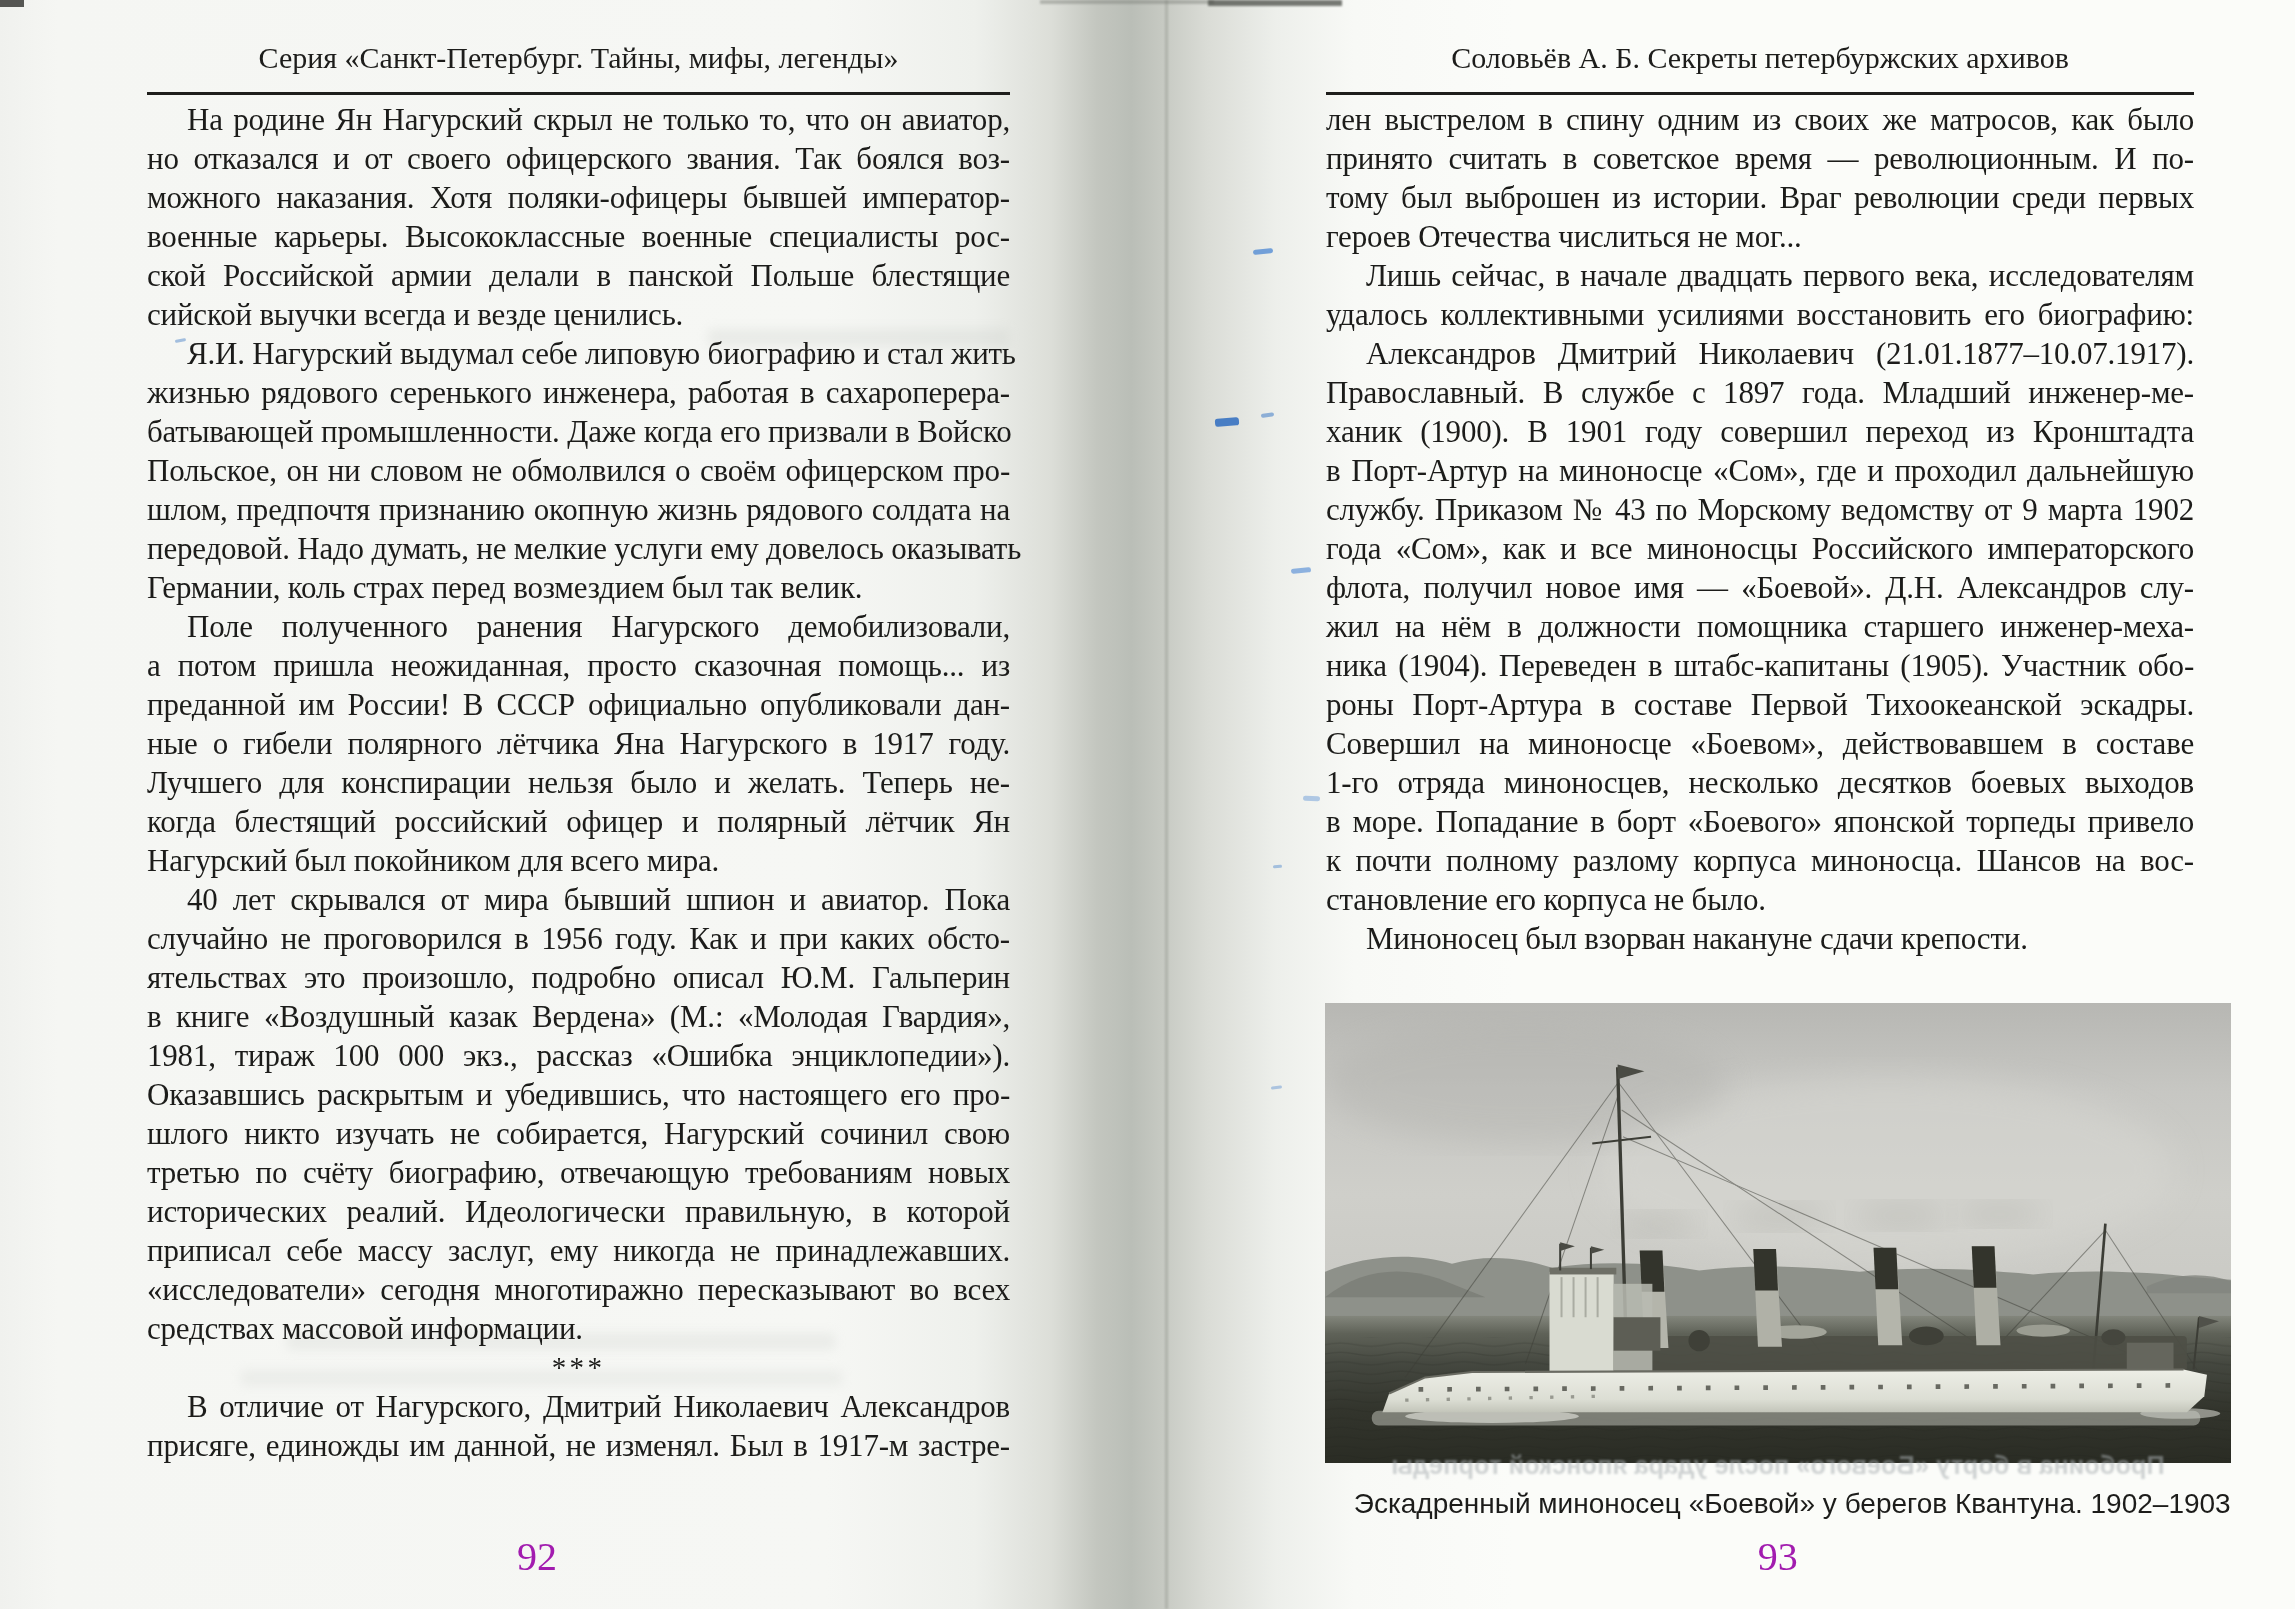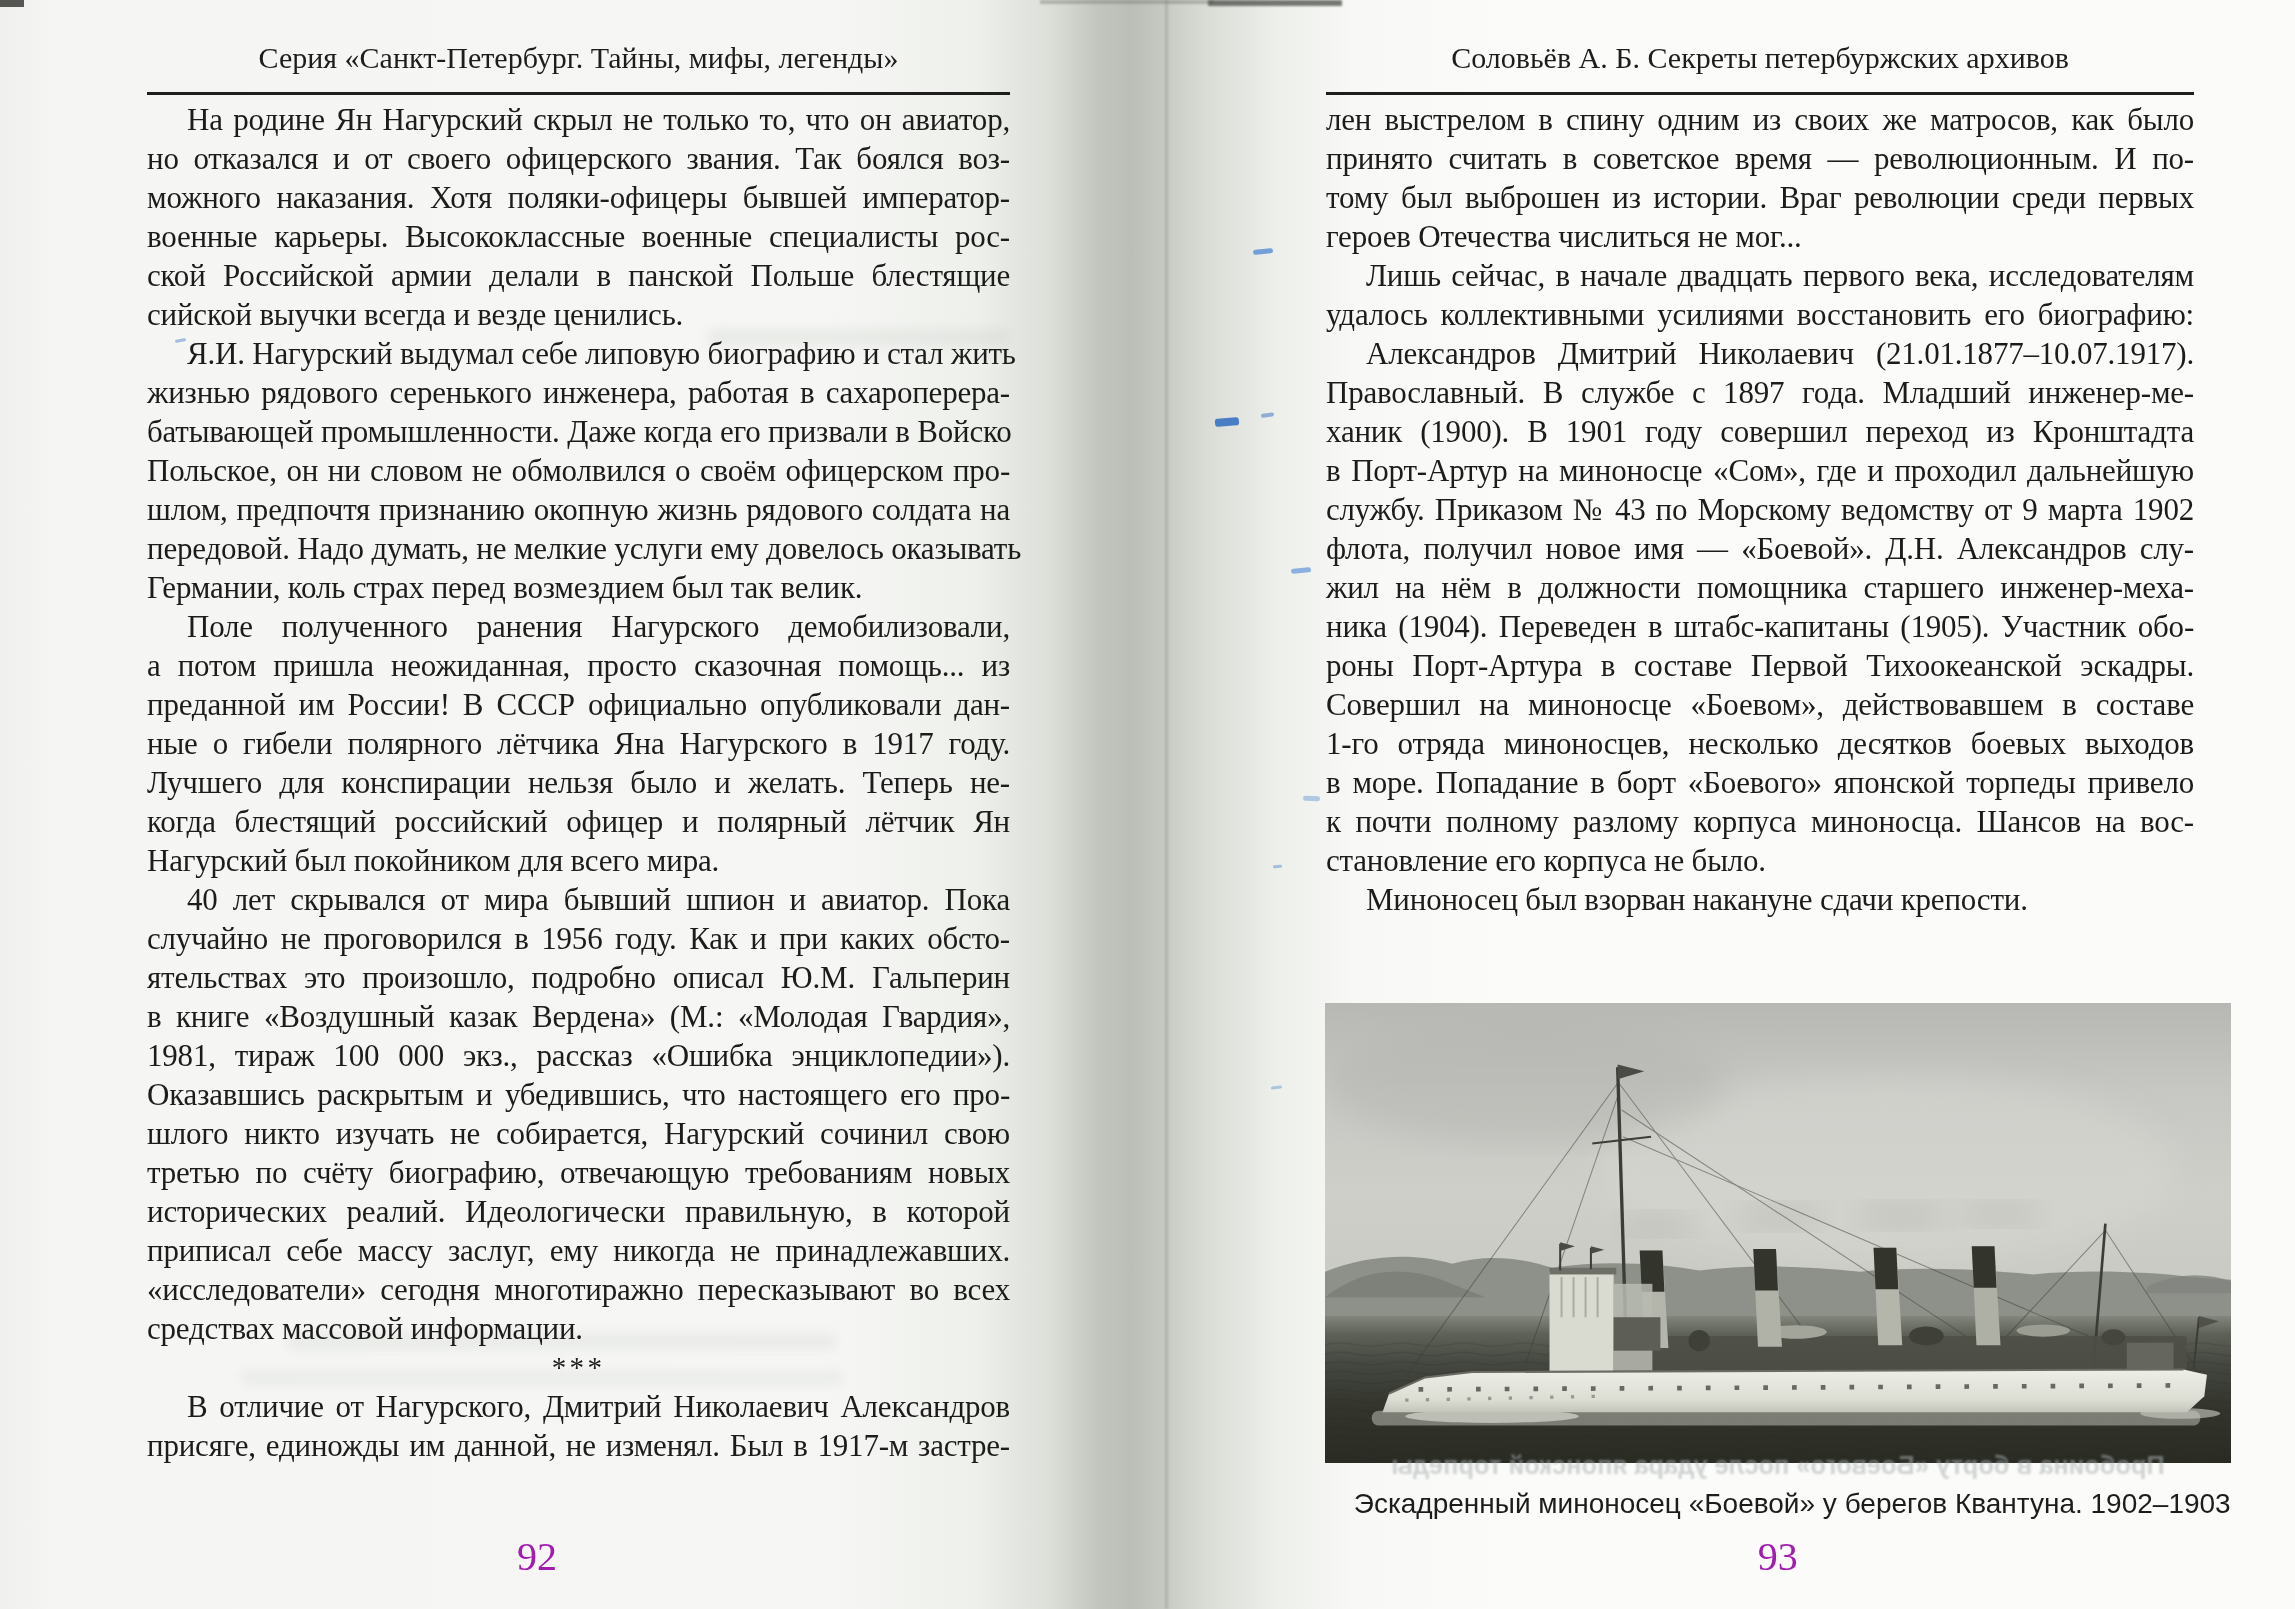--- a/index.html
+++ b/index.html
@@ -124,20 +124,21 @@
         <div class="line">принято считать в советское время — революционным. И по-</div>
         <div class="line">тому был выброшен из истории. Враг революции среди первых</div>
         <div class="line noj">героев Отечества числиться не мог...</div>
         <div class="line ind">Лишь сейчас, в начале двадцать первого века, исследователям</div>
         <div class="line">удалось коллективными усилиями восстановить его биографию:</div>
         <div class="line ind">Александров Дмитрий Николаевич (21.01.1877–10.07.1917).</div>
         <div class="line">Православный. В службе с 1897 года. Младший инженер-ме-</div>
         <div class="line">ханик (1900). В 1901 году совершил переход из Кронштадта</div>
         <div class="line">в Порт-Артур на миноносце «Сом», где и проходил дальнейшую</div>
         <div class="line">службу. Приказом № 43 по Морскому ведомству от 9 марта 1902</div>
+        <div class="line">года «Сом», как и все миноносцы Российского императорского</div>
         <div class="line">флота, получил новое имя — «Боевой». Д.Н. Александров слу-</div>
         <div class="line">жил на нём в должности помощника старшего инженер-меха-</div>
         <div class="line">ника (1904). Переведен в штабс-капитаны (1905). Участник обо-</div>
         <div class="line">роны Порт-Артура в составе Первой Тихоокеанской эскадры.</div>
         <div class="line">Совершил на миноносце «Боевом», действовавшем в составе</div>
         <div class="line">1-го отряда миноносцев, несколько десятков боевых выходов</div>
         <div class="line">в море. Попадание в борт «Боевого» японской торпеды привело</div>
         <div class="line">к почти полному разлому корпуса миноносца. Шансов на вос-</div>
         <div class="line noj">становление его корпуса не было.</div>
         <div class="line ind noj">Миноносец был взорван накануне сдачи крепости.</div>

